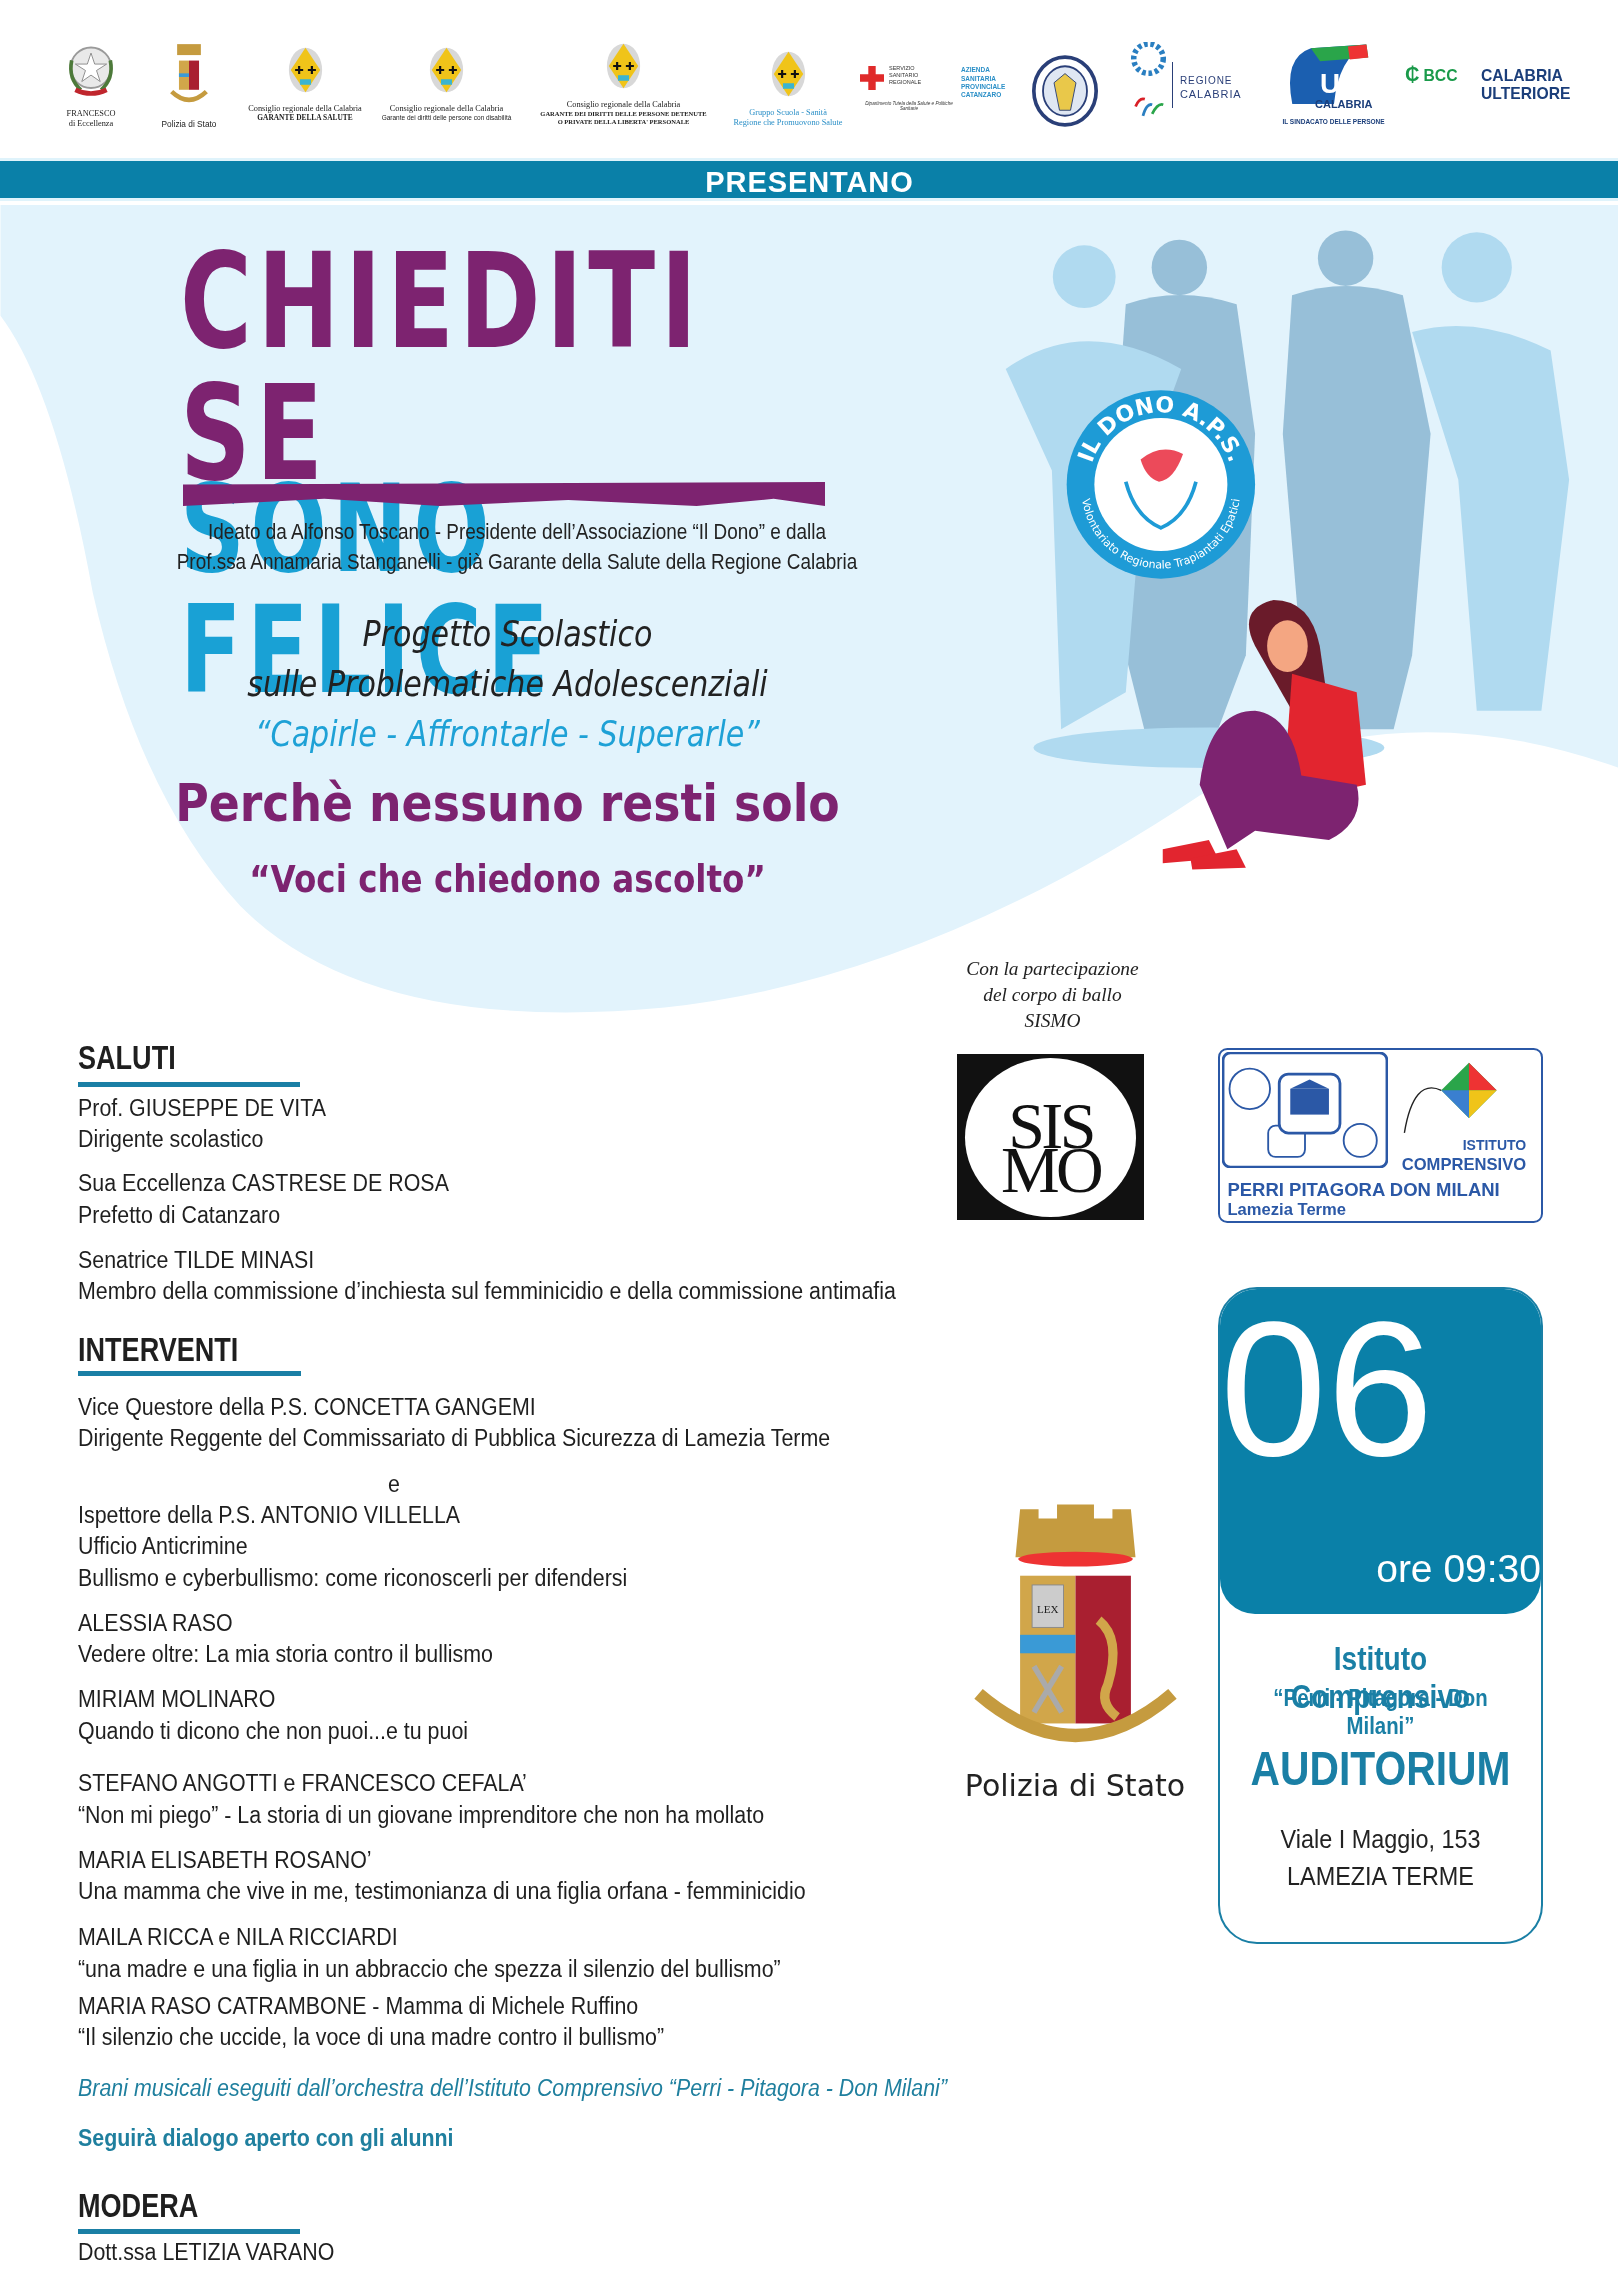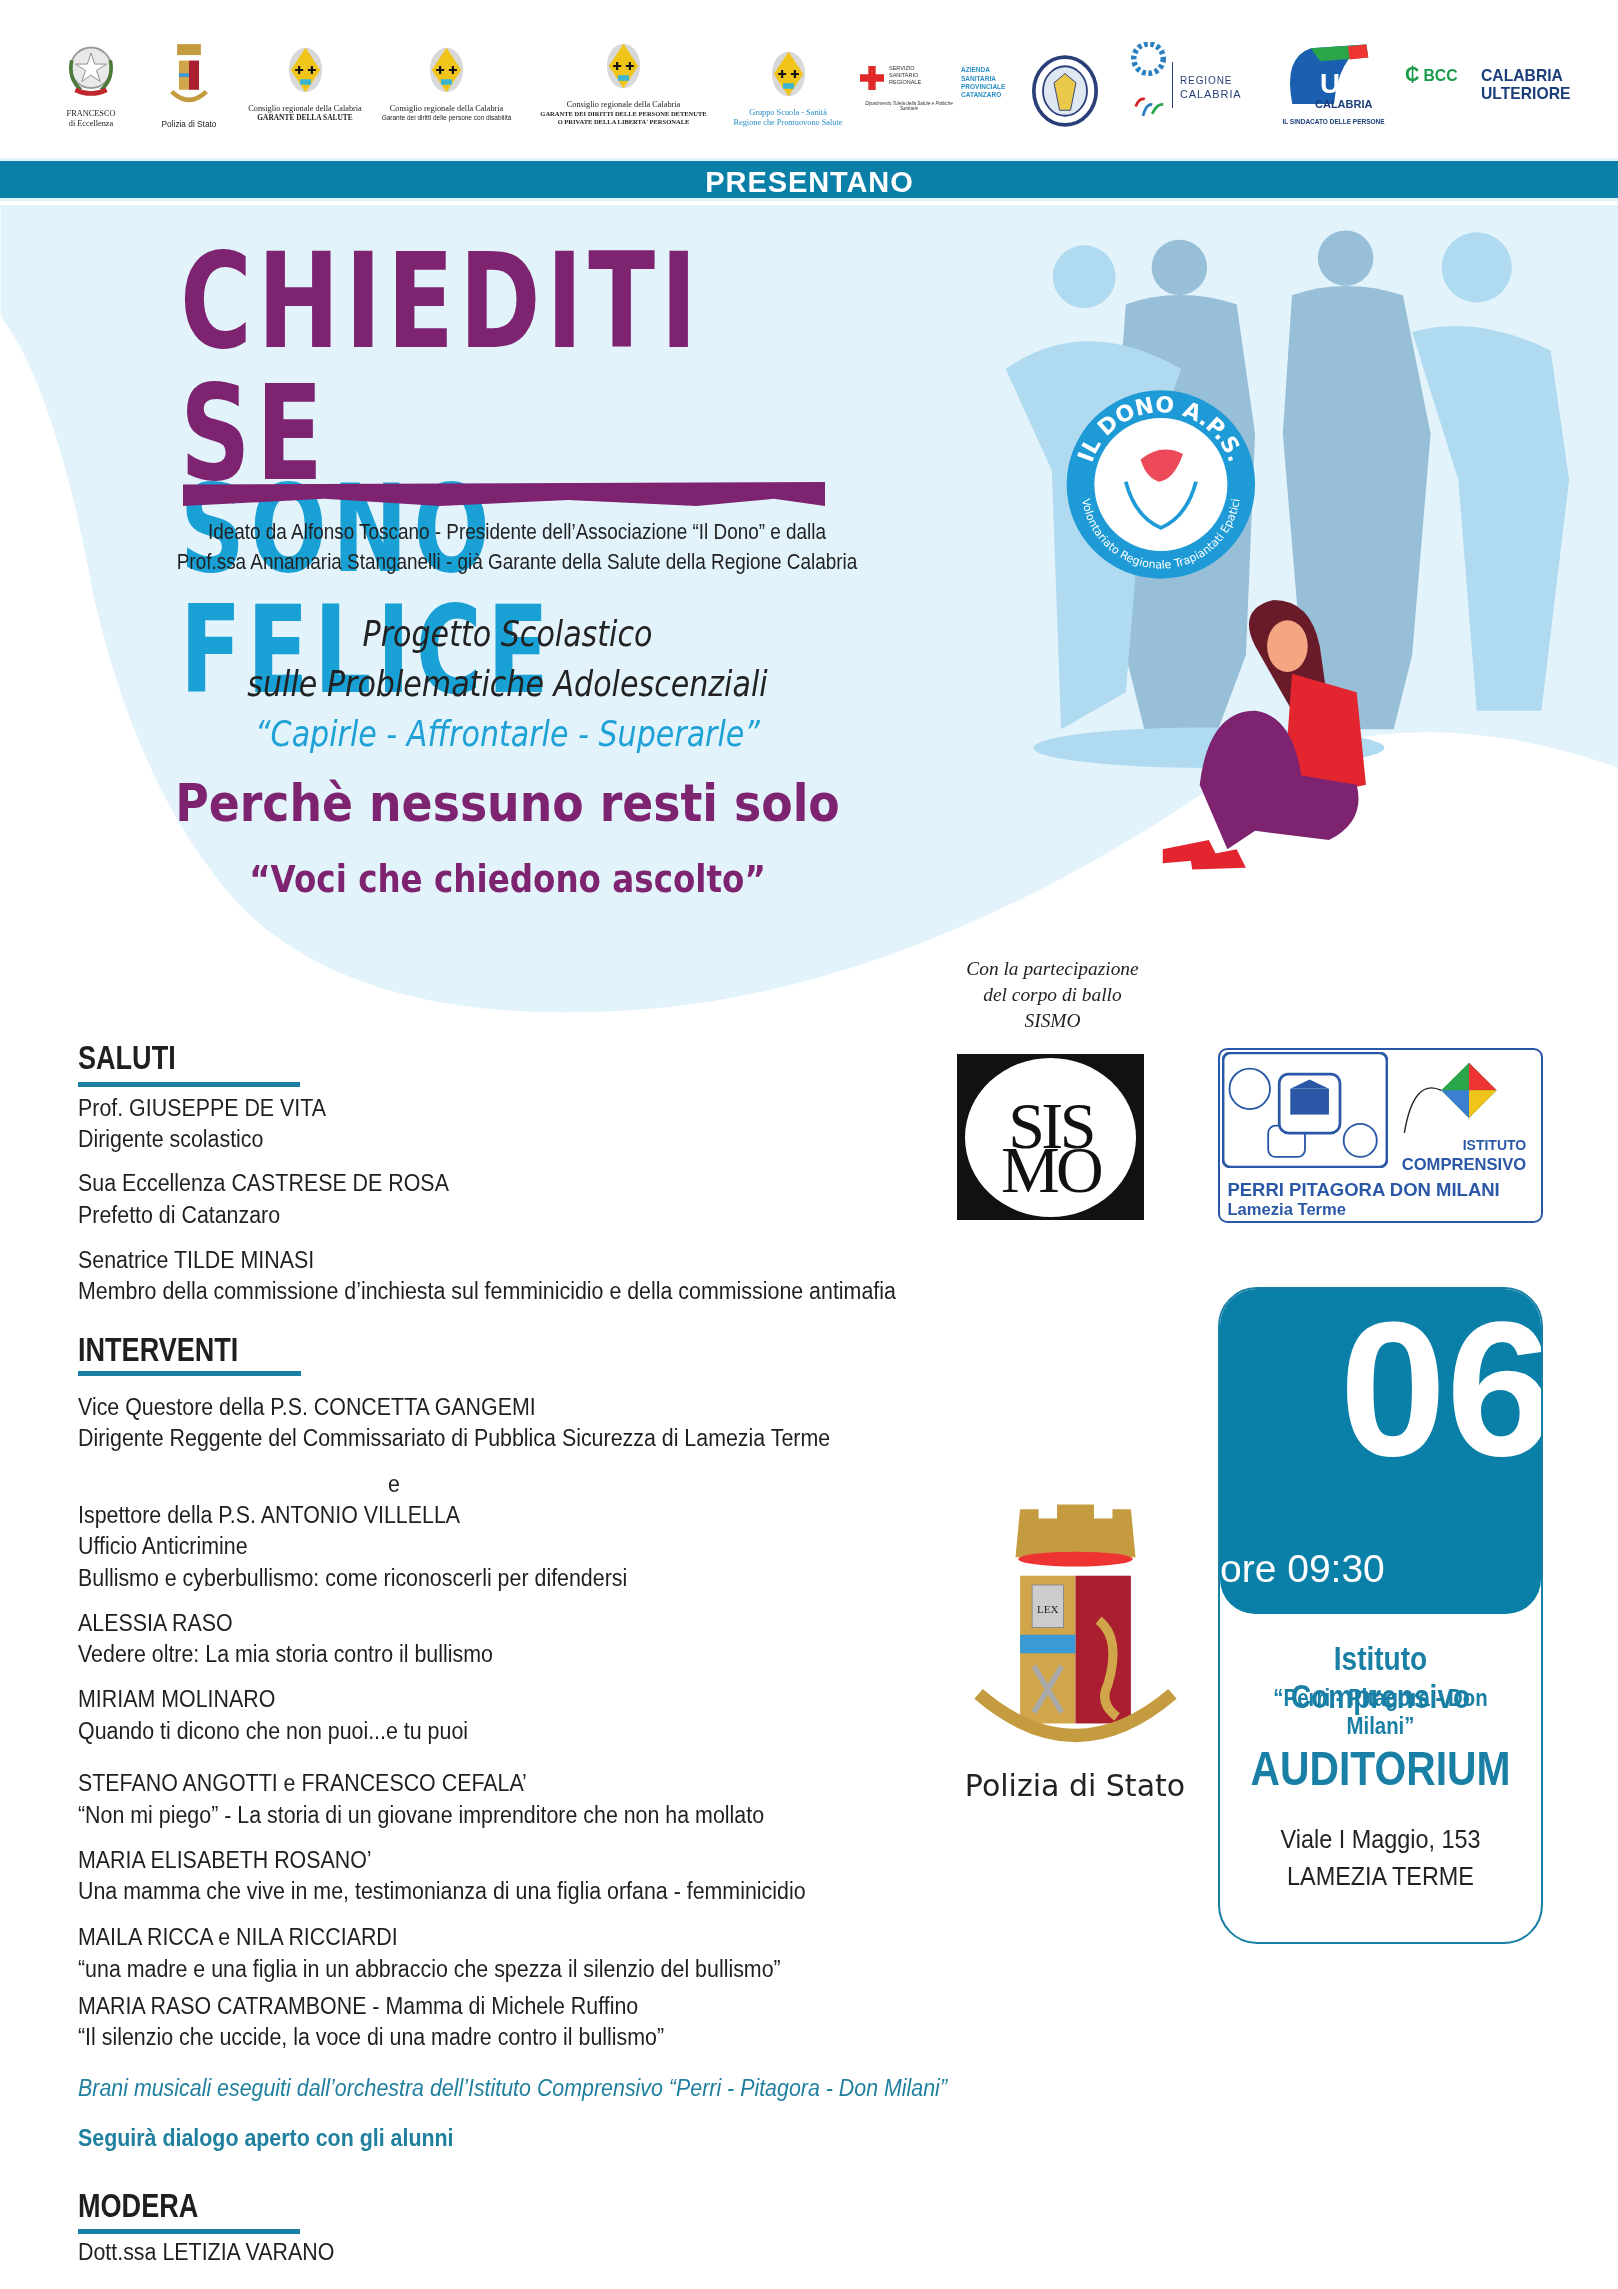--- a/index.html
+++ b/index.html
@@ -46,23 +46,23 @@
 
   
   .conpart{left:914px;top:956px;width:277px;text-align:center;font-family:"Liberation Serif",serif;
     font-style:italic;font-size:19.4px;line-height:26px;color:#222}
   .sismo{left:957px;top:1054px;width:187px;height:166px;background:#111;overflow:hidden}
   .sismo-oval{position:absolute;left:8.3px;top:3.7px;width:171px;height:159px;border-radius:50%;background:#fff}
   .sismo-t{position:absolute;left:0;width:187px;text-align:center;font-family:"Liberation Serif",serif;color:#111;line-height:1}
   .icbox{left:1218px;top:1048px;width:325px;height:175px;border:2.8px solid #2b58a6;border-radius:9.2px;background:#fff}
   .date-card{left:1218px;top:1287px;width:325px;height:657px;border:2.8px solid #1a7fa5;border-radius:39px;overflow:hidden;background:#fff}
   .date-top{position:absolute;left:0;top:0;width:100%;height:325px;background:#0a80a8;border-radius:0 0 35px 35px}
-  .day{position:absolute;left:12px;top:3.7px;width:100%;text-align:right;color:#fff;font-weight:bold;font-size:192px;line-height:1;font-family:"Liberation Sans",sans-serif}
+  .day{position:absolute;left:0;top:3.7px;width:100%;text-align:left;color:#fff;font-weight:normal;font-size:192px;line-height:1;font-family:"Liberation Sans",sans-serif}
   .month{position:absolute;left:0;top:210px;width:100%;text-align:center;color:#fff;font-weight:bold;font-size:41px;font-family:"Liberation Sans",sans-serif}
-  .time{position:absolute;left:0;top:258px;width:100%;text-align:left;color:#fff;font-size:39px;font-family:"Liberation Sans",sans-serif}
+  .time{position:absolute;left:0;top:258px;width:100%;text-align:right;color:#fff;font-size:39px;font-family:"Liberation Sans",sans-serif}
   .ic1{position:absolute;left:0;top:351px;width:100%;text-align:center;color:#1a7fa5;font-weight:bold;font-size:33px;transform:scaleX(.85)}
   .ic2{position:absolute;left:0;top:395px;width:100%;text-align:center;color:#1a7fa5;font-weight:bold;font-size:24px;transform:scaleX(.85)}
   .aud{position:absolute;left:0;top:452px;width:100%;text-align:center;color:#1a7fa5;font-weight:bold;font-size:48px;transform:scaleX(.85)}
   .addr{position:absolute;left:0;top:532px;width:100%;text-align:center;color:#222;font-size:26px;line-height:37px;transform:scaleX(.9)}
 
   .polizia{left:960px;top:1500px;width:231px;height:277px}
   .polizia-label{left:941px;top:1768px;width:268px;text-align:center;font-family:"DejaVu Sans",sans-serif;font-size:30px;color:#222}
 </style>
 </head>
 <body>

